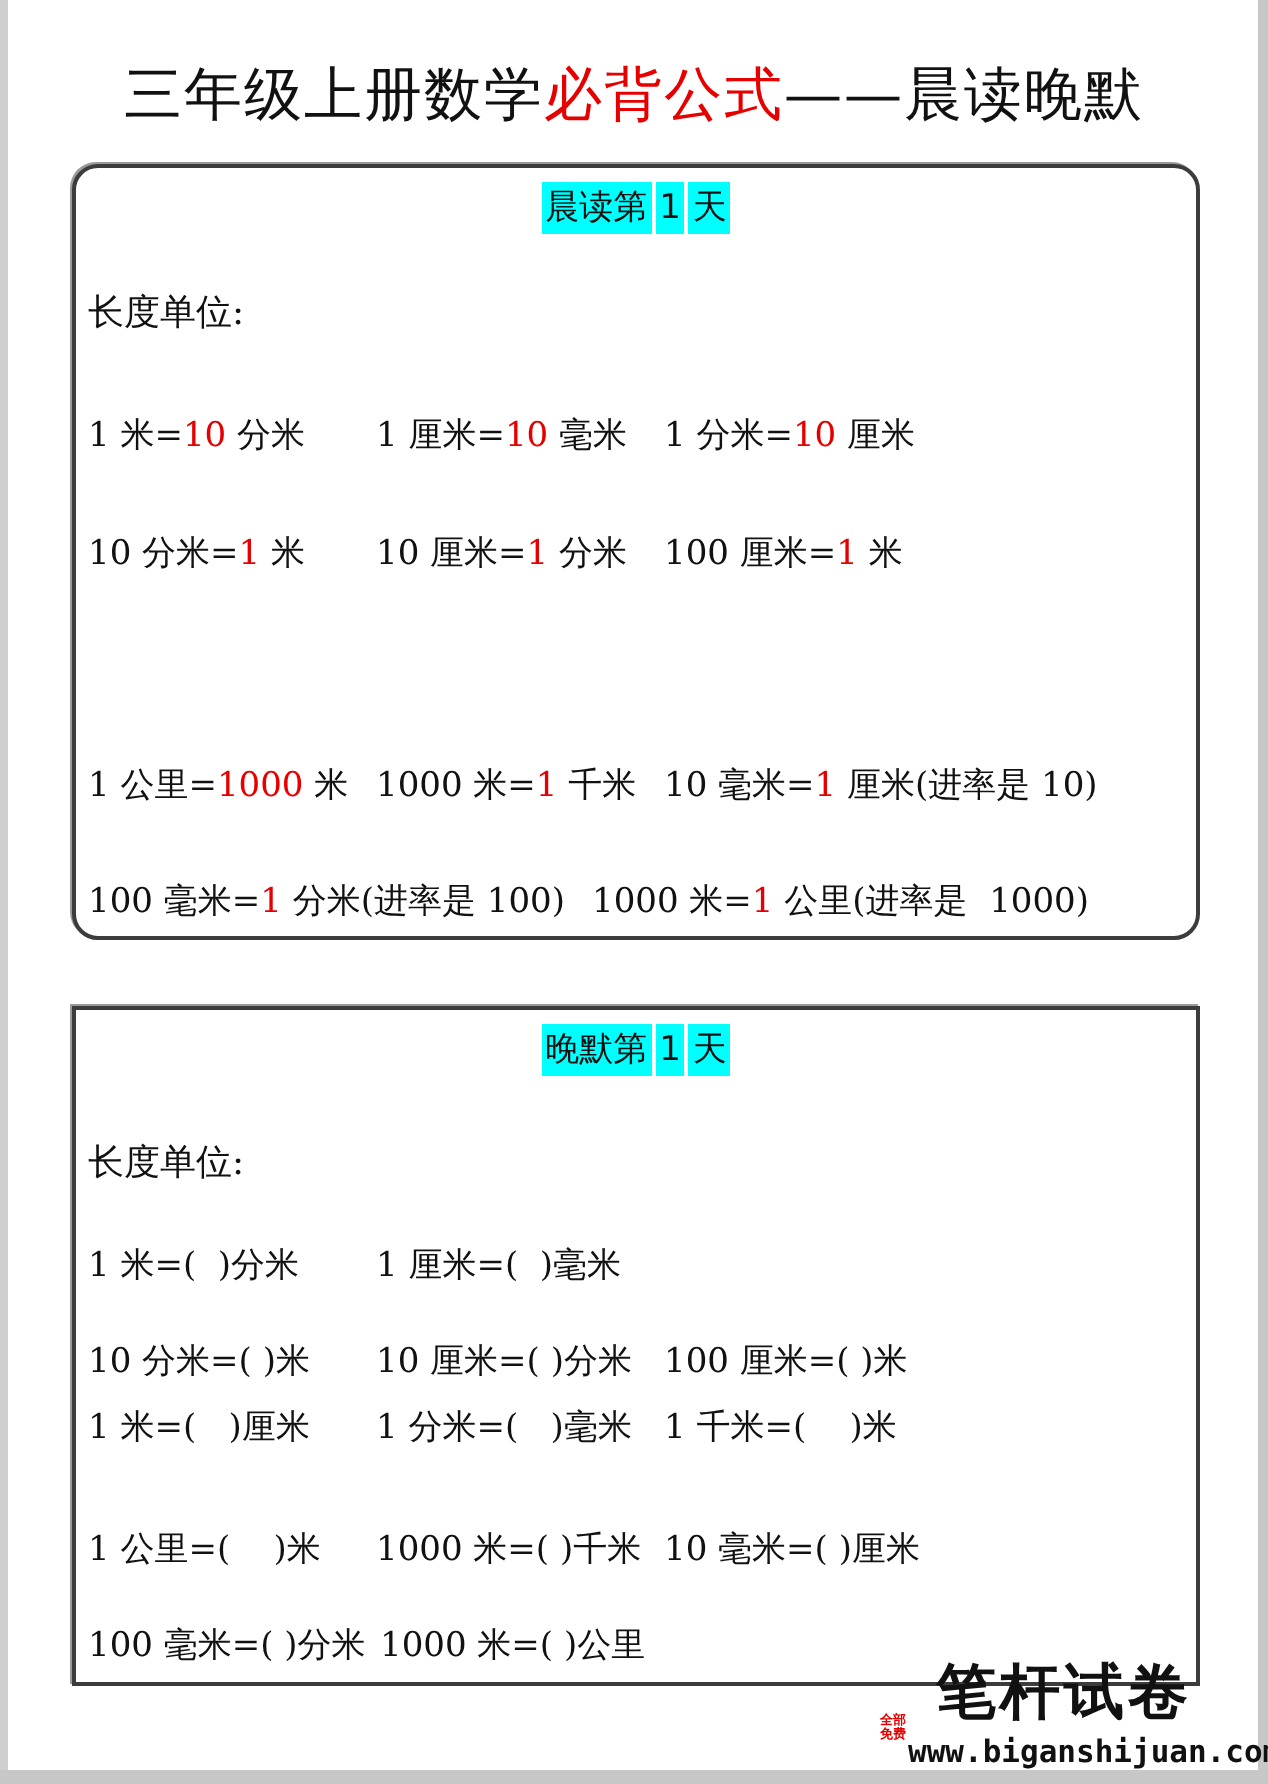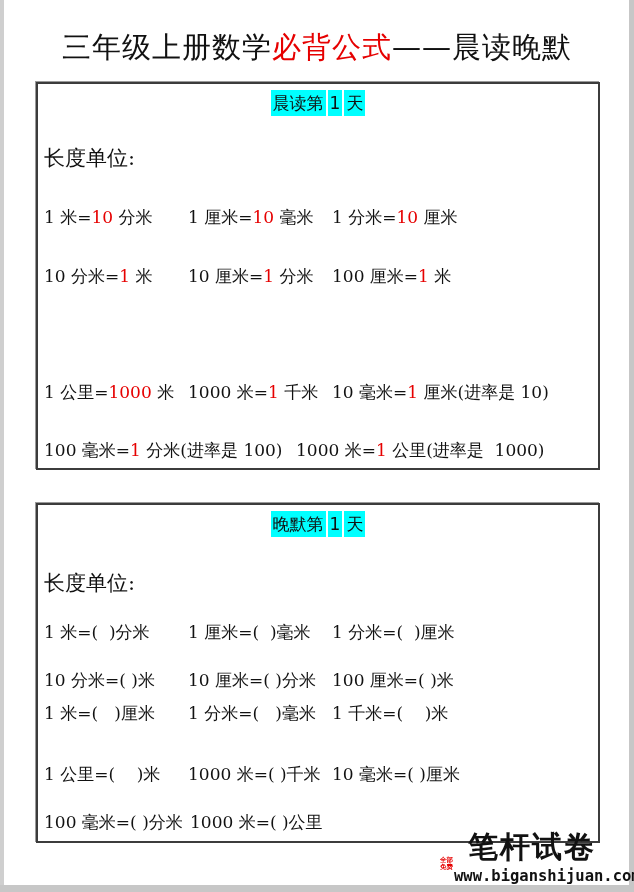--- a/index.html
+++ b/index.html
@@ -17,28 +17,28 @@
     position:absolute;top:28px;left:0;width:100%;text-align:center;
     font-size:29px;letter-spacing:1px;white-space:pre;
   }
   .red{color:#e60000;}
 
   
   .formula-box{
     position:absolute;left:36px;width:560px;background:#fff;
     border:2px solid #3c3c3c;box-shadow:-1px -1px 0 #9a9a9a;
   }
-  #morning-box{top:82px;height:384px;}
+  #morning-box{top:82px;height:384px;border-radius:13px;}
   #evening-box{top:503px;height:336px;}
 
   .box-header{position:absolute;top:8px;left:0;width:100%;text-align:center;font-size:17px;}
   .hl{background:#00ffff;padding:3px 2px;margin:0 1px;white-space:pre;}
   .hl-num{font-family:"DejaVu Sans","Liberation Sans",sans-serif;}
 
-  .section-label{position:absolute;left:6px;font-size:21px;white-space:pre;}
+  .section-label{position:absolute;left:6px;font-size:18px;white-space:pre;}
   #morning-box .section-label{top:60px;}
   #evening-box .section-label{top:64px;}
 
   .f-row{position:absolute;left:0;width:100%;height:26px;font-size:17px;}
   .cell{position:absolute;white-space:pre;text-align:right;}
   .c1{left:6px;}
   .c2{left:150px;}
   .c3{left:294px;}
   .c2-wide{left:258px;}   
   .c2-ev5{left:152px;}    
@@ -98,21 +98,20 @@
     </div>
   </div>
 
   <div class="formula-box" id="evening-box">
     <div class="box-header"><span class="hl">晚默第</span><span class="hl hl-num">1</span><span class="hl">天</span></div>
     <div class="section-label">长度单位:</div>
 
     <div class="f-row er1">
       <span class="cell c1">1 米=(  )分米</span>
       <span class="cell c2">1 厘米=(  )毫米</span>
-      <span class="cell c3">1 分米=(  )厘米</span>
     </div>
     <div class="f-row er2">
       <span class="cell c1">10 分米=( )米</span>
       <span class="cell c2">10 厘米=( )分米</span>
       <span class="cell c3">100 厘米=( )米</span>
     </div>
     <div class="f-row er3">
       <span class="cell c1">1 米=(   )厘米</span>
       <span class="cell c2">1 分米=(   )毫米</span>
       <span class="cell c3">1 千米=(    )米</span>

